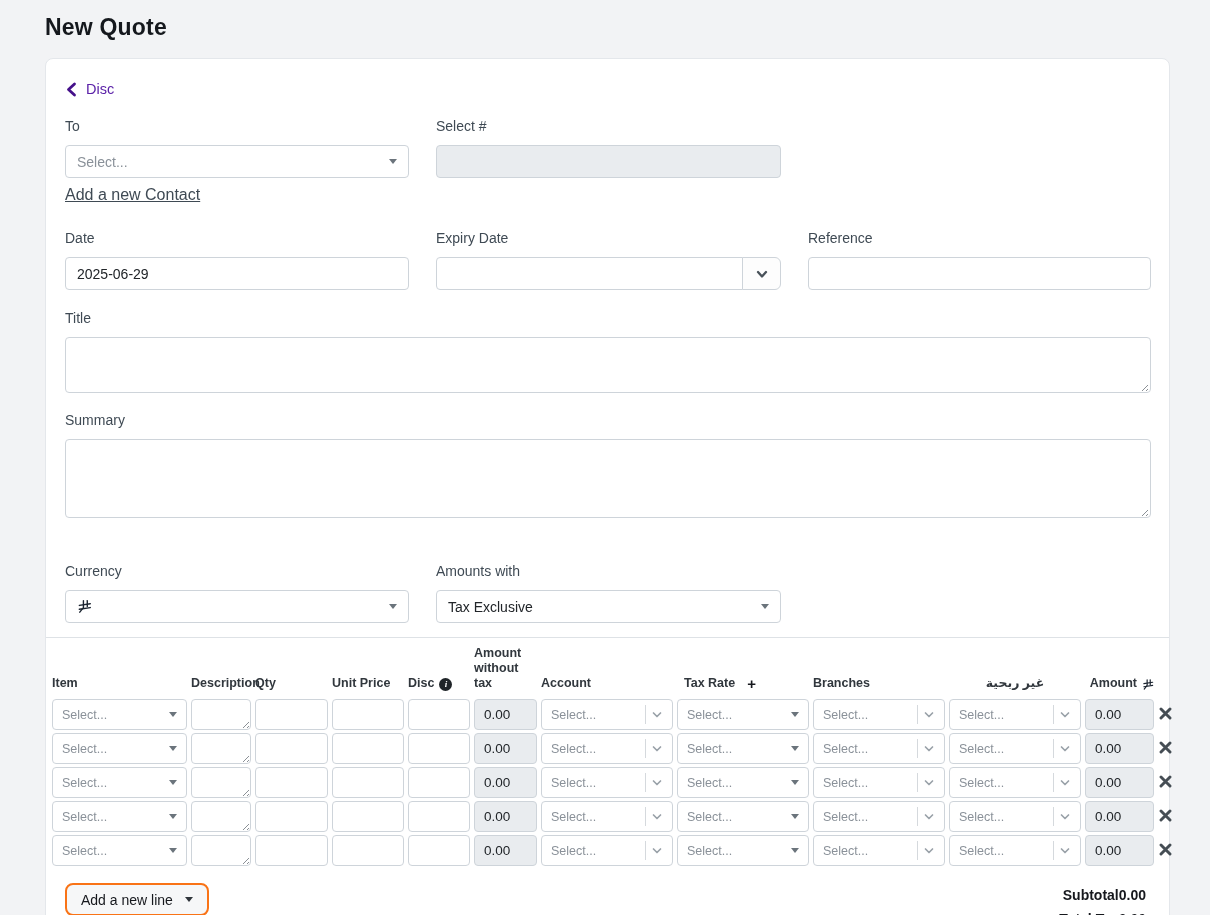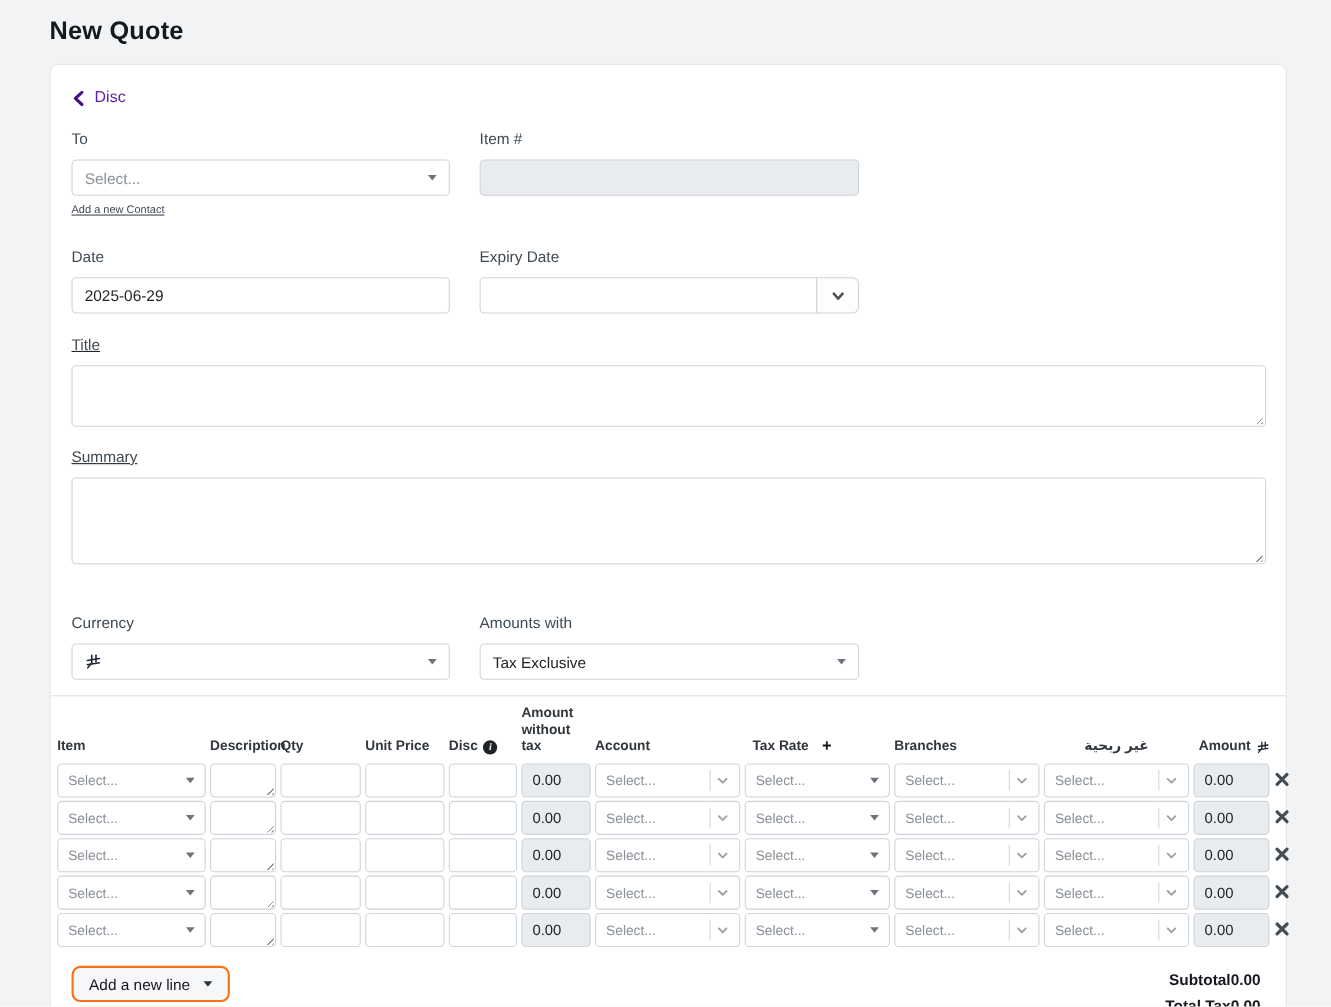--- a/index.html
+++ b/index.html
@@ -35,31 +35,31 @@
   input.ctl { display:block; line-height:31px; }
   .ctl.disabled { background:#e9ecef; color:#495057; }
   .sel { justify-content:space-between; cursor:pointer; }
   .sel .ph { color:#8a9199; }
   .tri {
     width:0; height:0; flex:0 0 auto;
     border-left:4.5px solid transparent; border-right:4.5px solid transparent;
     border-top:5px solid #6b747c;
   }
   .contact-link {
-    display:inline-block; margin-top:8px; font-size:10px; color:#3f4a54;
+    display:inline-block; margin-top:8px; font-size:16px; color:#3f4a54;
     text-decoration:underline; cursor:pointer;
   }
   .input-group { display:flex; }
   .input-group input { flex:1; border-radius:4px 0 0 4px; }
   .ig-btn {
     width:39px; height:33px; margin-left:-1px; cursor:pointer;
     border:1px solid #ced4da; border-radius:0 6px 6px 0; background:#fdfdfd;
     display:flex; align-items:center; justify-content:center; padding:0;
   }
-  .block { margin-top:20px;text-decoration:underline; }
+  .block { margin-top:20px; }
   .block.summary { margin-top:19px; }
   .ta-wrap { position:relative; }
   textarea.big {
     width:1086px; border:1px solid #ced4da; border-radius:4px;
     resize:none; outline:none; font-family:inherit; font-size:14px; padding:6px 10px;
     display:block;
   }
   textarea.title-ta { height:56px; }
   textarea.summary-ta { height:79px; }
   .grip {
@@ -138,21 +138,21 @@
   <div class="grid3 row1">
     <div>
       <span class="f-label">To</span>
       <div class="ctl sel">
         <span class="ph">Select...</span>
         <span class="tri"></span>
       </div>
       <span class="contact-link">Add a new Contact</span>
     </div>
     <div>
-      <span class="f-label">Item #</span>
+      <span class="f-label">Select #</span>
       <input class="ctl disabled" disabled="" value="" style="">
     </div>
   </div>
 
   <div class="grid3 row2">
     <div>
       <span class="f-label">Date</span>
       <input class="ctl" value="2025-06-29" style="">
     </div>
     <div>
@@ -160,20 +160,24 @@
       <div class="input-group">
         <input class="ctl" value="" style="">
         <button class="ig-btn">
           <span style="display:flex;">
             <svg width="14" height="14" viewBox="0 0 14 14">
                 <path d="M3 5 L7 9.5 L11 5" fill="none" stroke="#49525a" stroke-width="2.3" stroke-linecap="round" stroke-linejoin="round"></path>
               </svg>
           </span>
         </button>
       </div>
+    </div>
+    <div>
+      <span class="f-label">Reference</span>
+      <input class="ctl" value="" style="">
     </div>
   </div>
 
   <div class="block">
     <span class="f-label">Title</span>
     <div class="ta-wrap">
       <textarea class="big title-ta" style=""></textarea>
       <span class="grip"></span>
     </div>
   </div>

